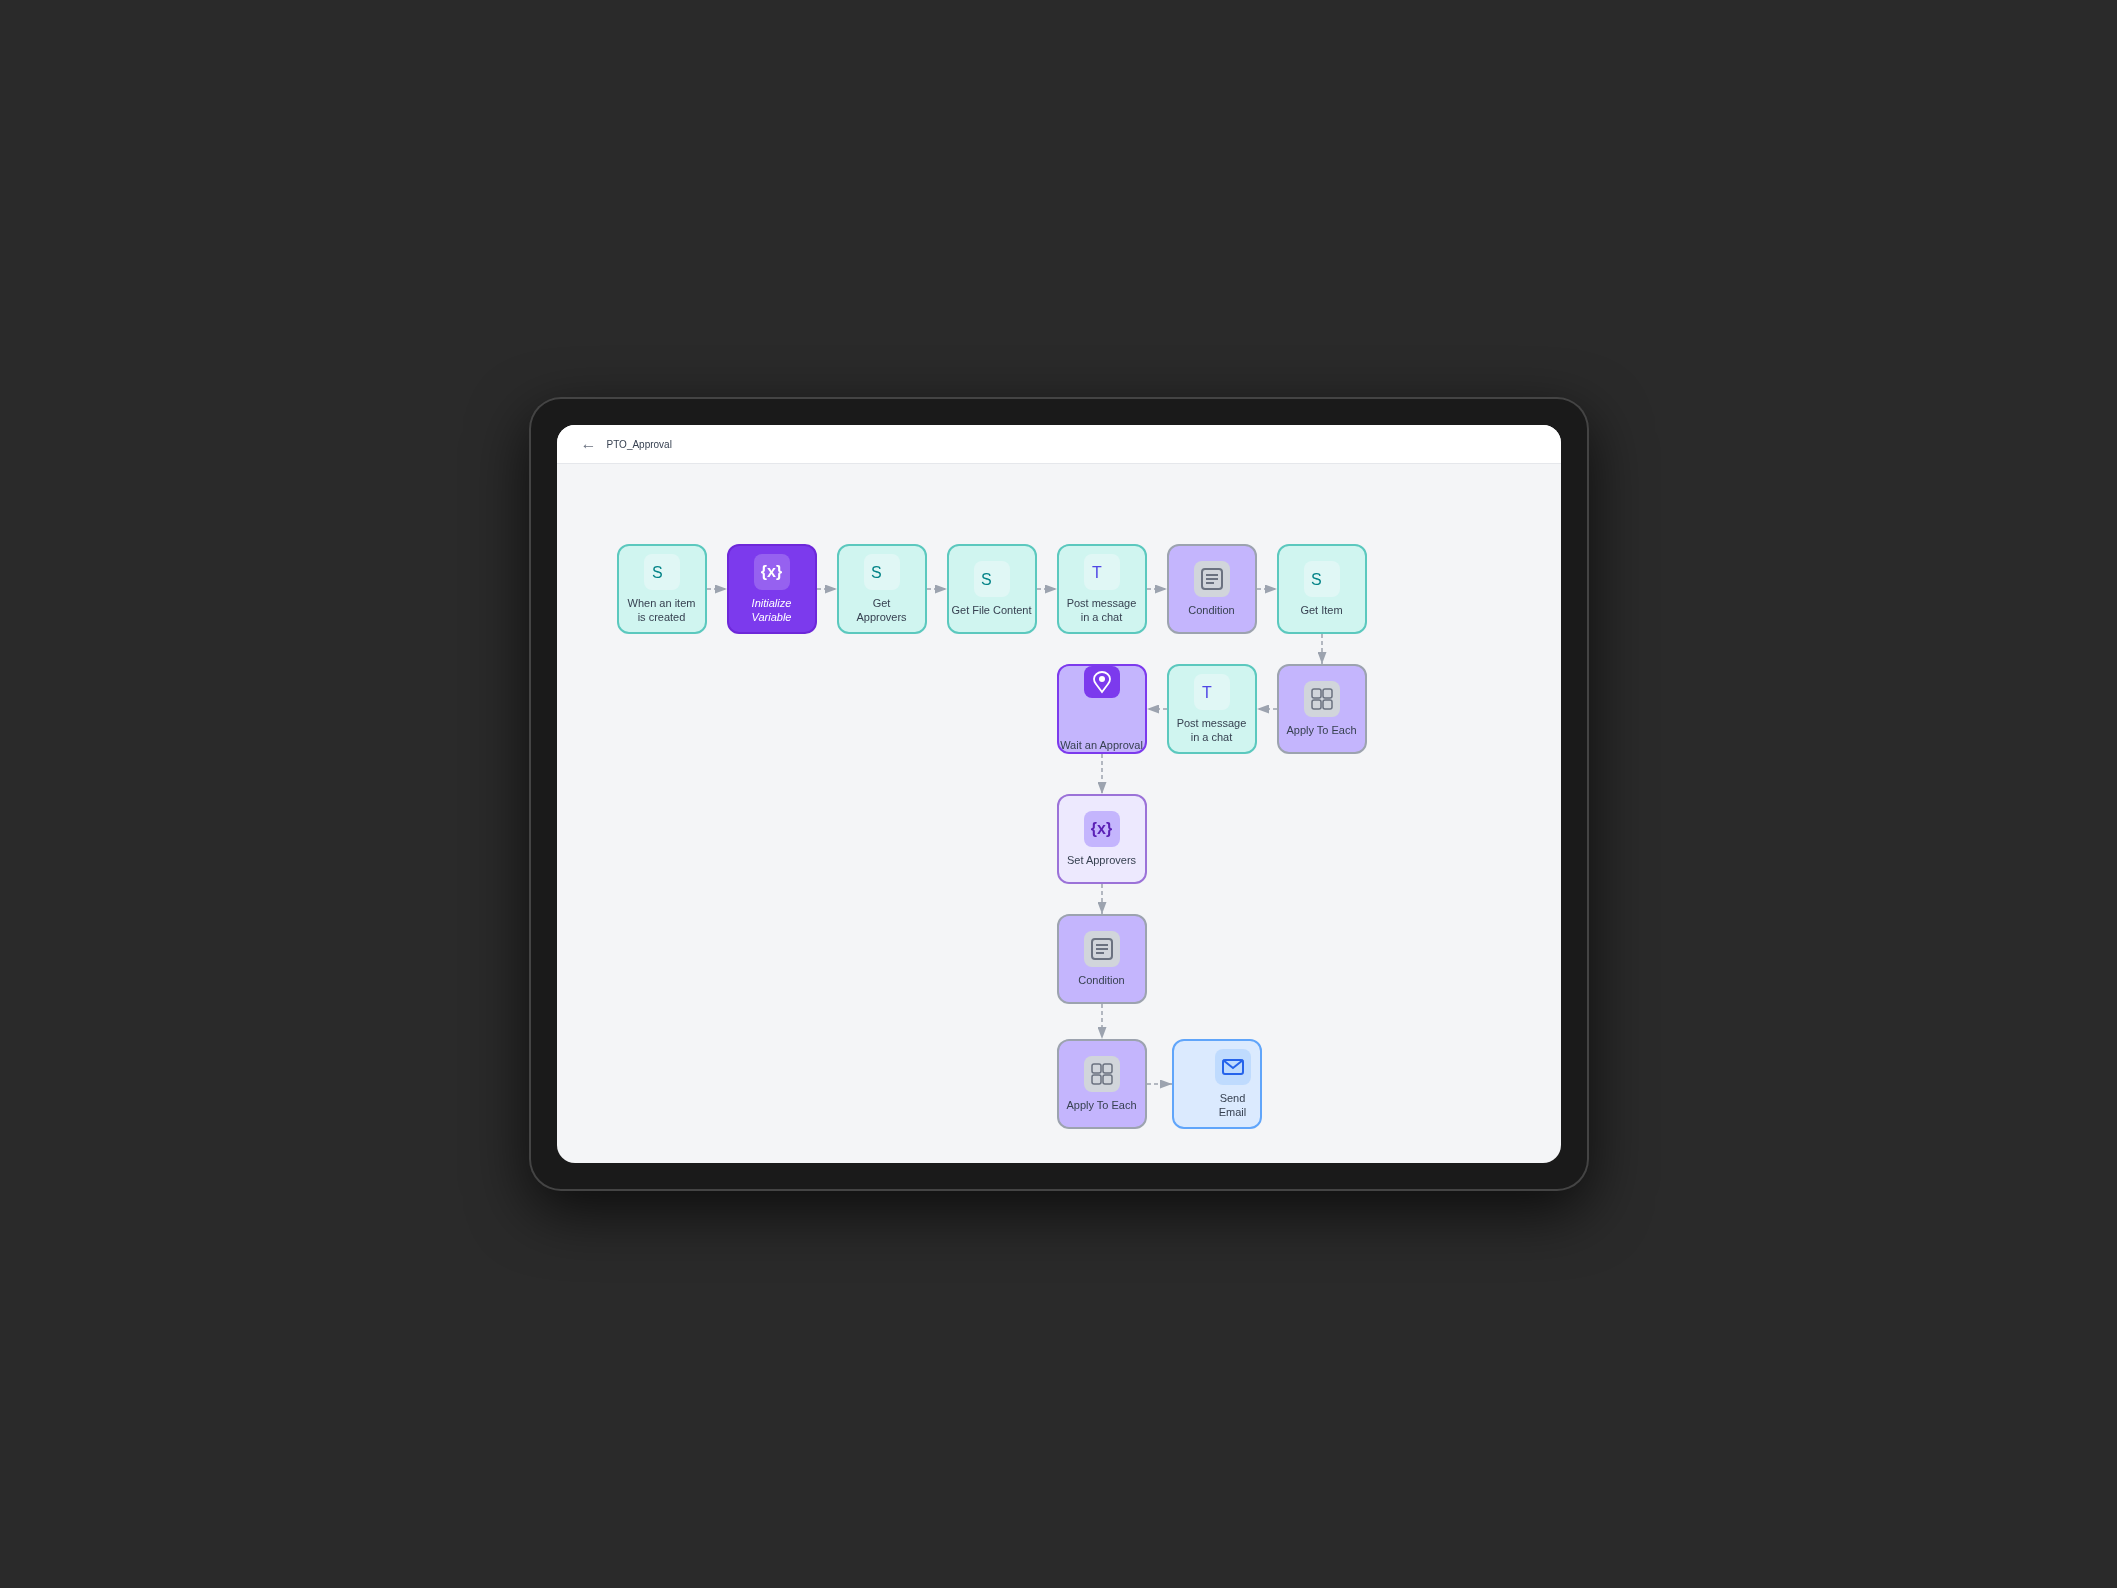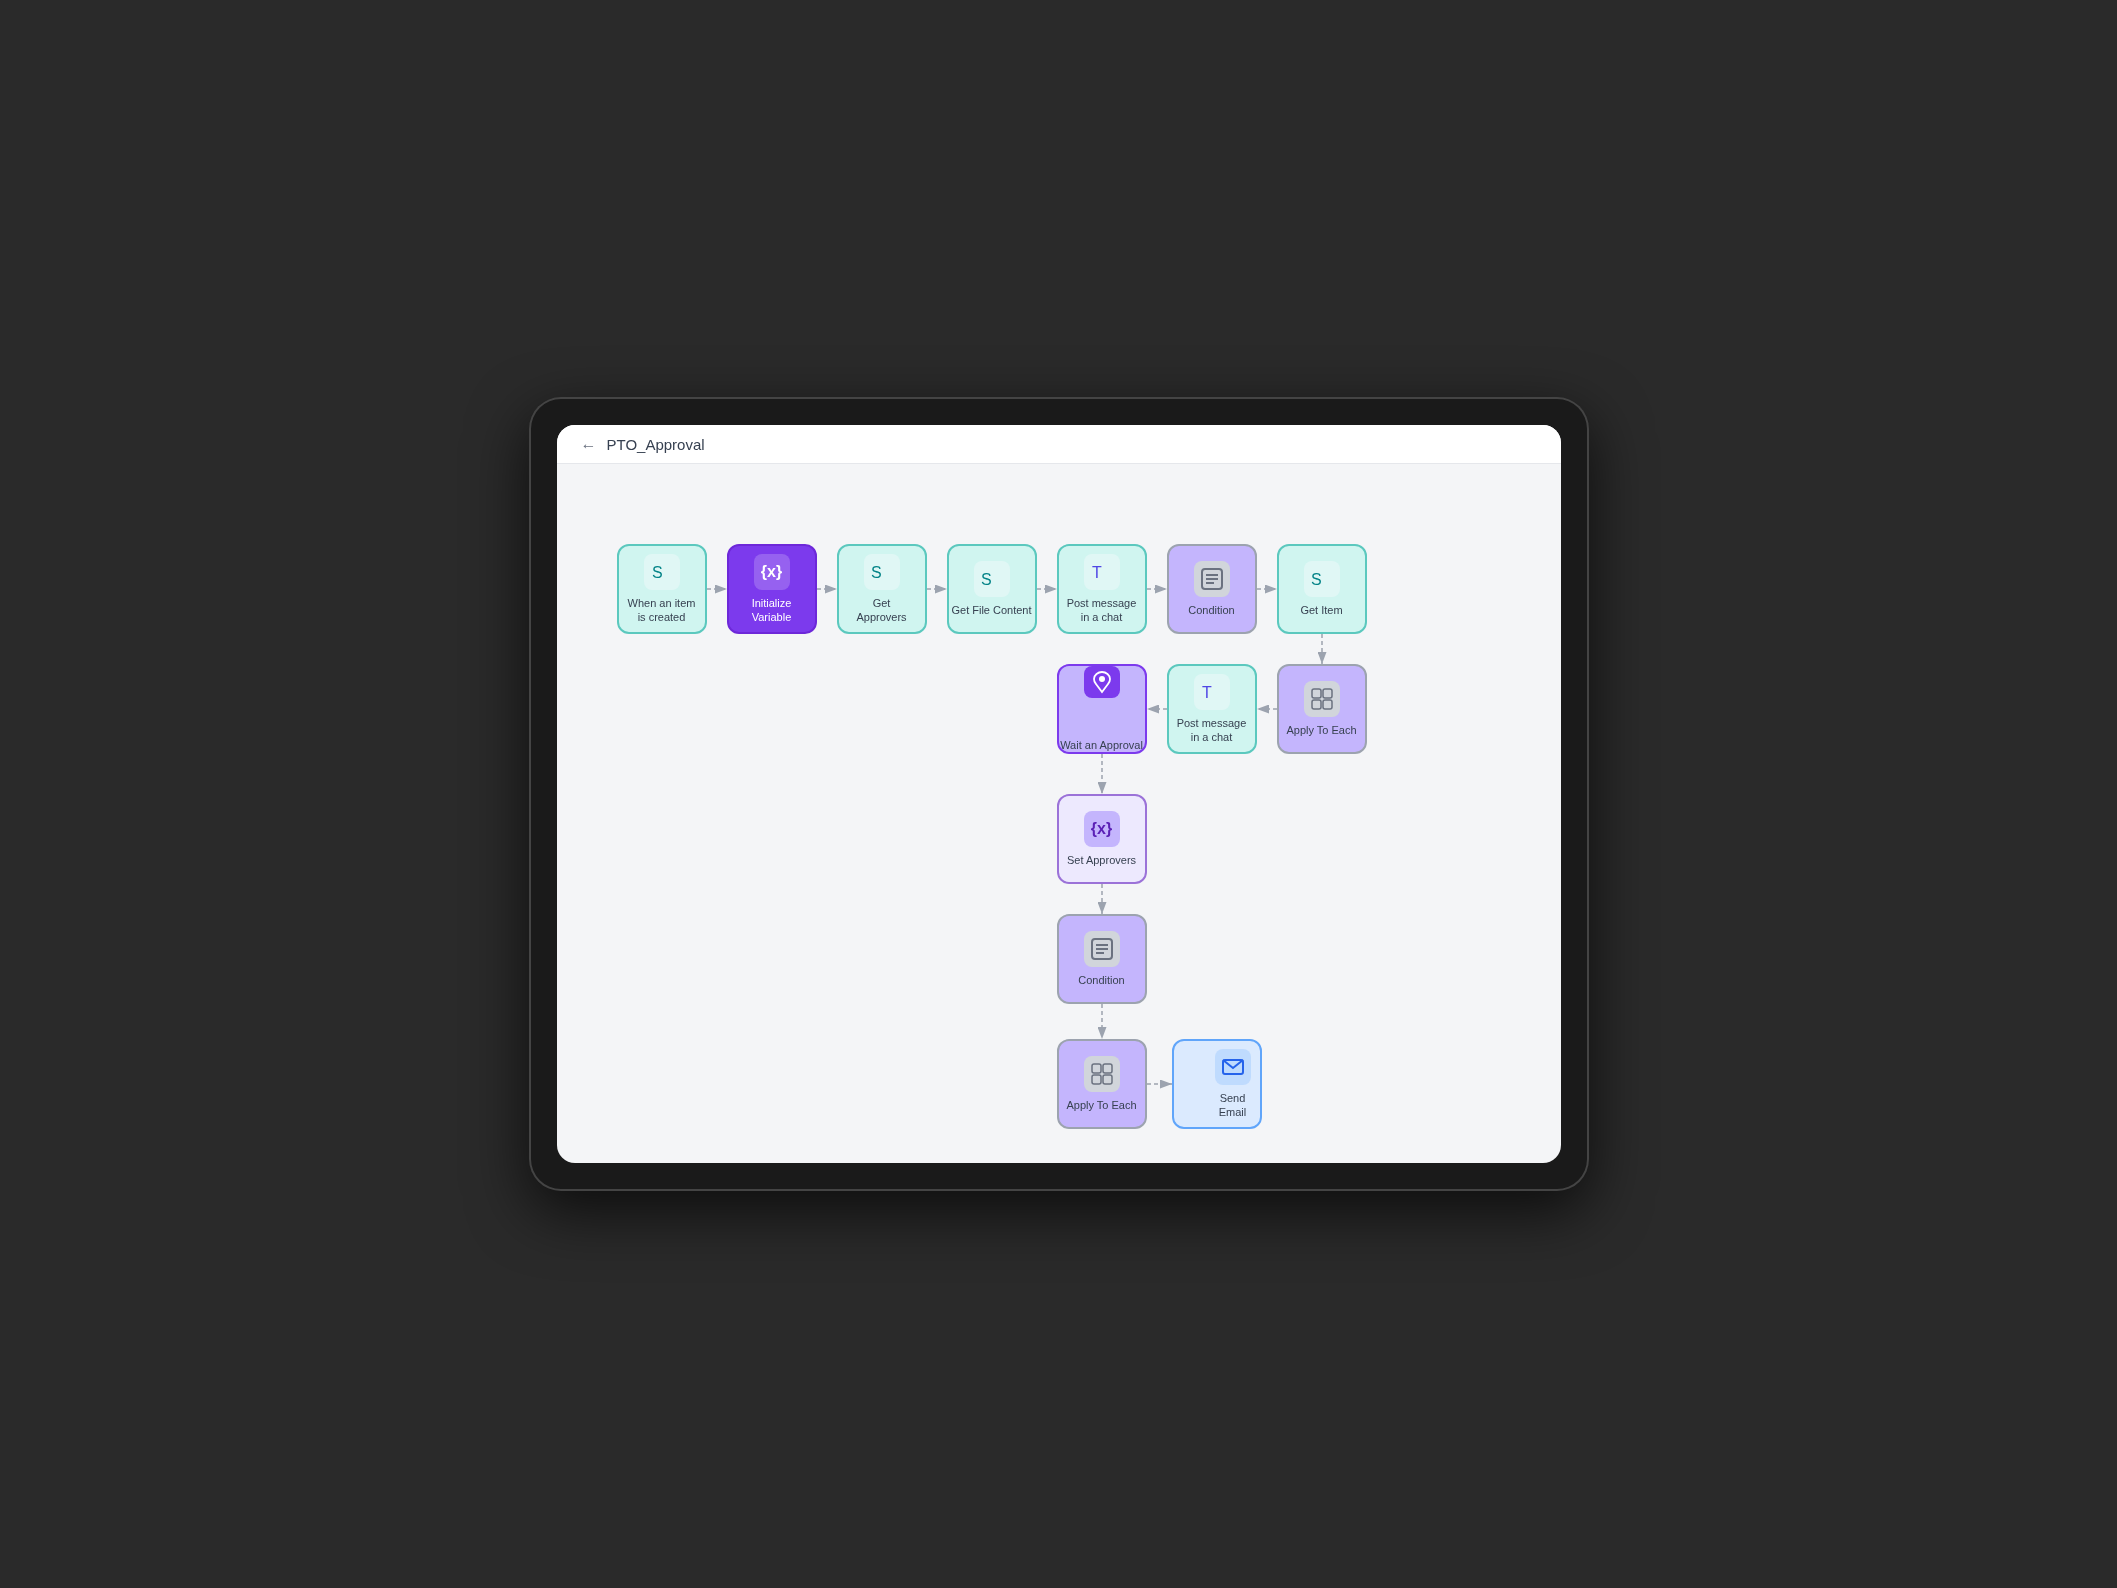--- a/index.html
+++ b/index.html
@@ -39,21 +39,21 @@
       align-items: center;
       gap: 10px;
       flex-shrink: 0;
     }
     .back-arrow {
       color: #6b7280;
       font-size: 16px;
       cursor: pointer;
     }
     .flow-title {
-      font-size: 15px;
+      font-size: 10px;
       font-weight: 500;
       color: #374151;
     }
     .canvas {
       flex: 1;
       overflow: auto;
       padding: 30px 40px;
       position: relative;
     }
     .flow-diagram {
@@ -177,21 +177,21 @@
                 <text x="4" y="20" font-size="16" fill="#038387">S</text>
               </svg>
           </div>
           <div class="node-label">When an item<br>is created</div>
         </div>
 
         <div class="node" style="left:130px;top:50px;width:90px;height:90px;background:#7c3aed;border:2px solid #6d28d9;border-radius:12px;">
           <div class="node-icon" style="background:rgba(255,255,255,0.2);border-radius:8px;">
             <span style="color:white;font-size:16px;font-weight:bold;">{x}</span>
           </div>
-          <div class="node-label" style="color:white;">Initialize<br>Variable</div>
+          <div class="node-label" style="color:white;font-style:italic;">Initialize<br>Variable</div>
         </div>
 
         <div class="node node-teal" style="left:240px;top:50px;">
           <div class="node-icon" style="background:#e0f7f5;">
             <svg width="28" height="28" viewBox="0 0 28 28">
                 <text x="3" y="20" font-size="16" fill="#038387">S</text>
               </svg>
           </div>
           <div class="node-label">Get<br>Approvers</div>
         </div>

